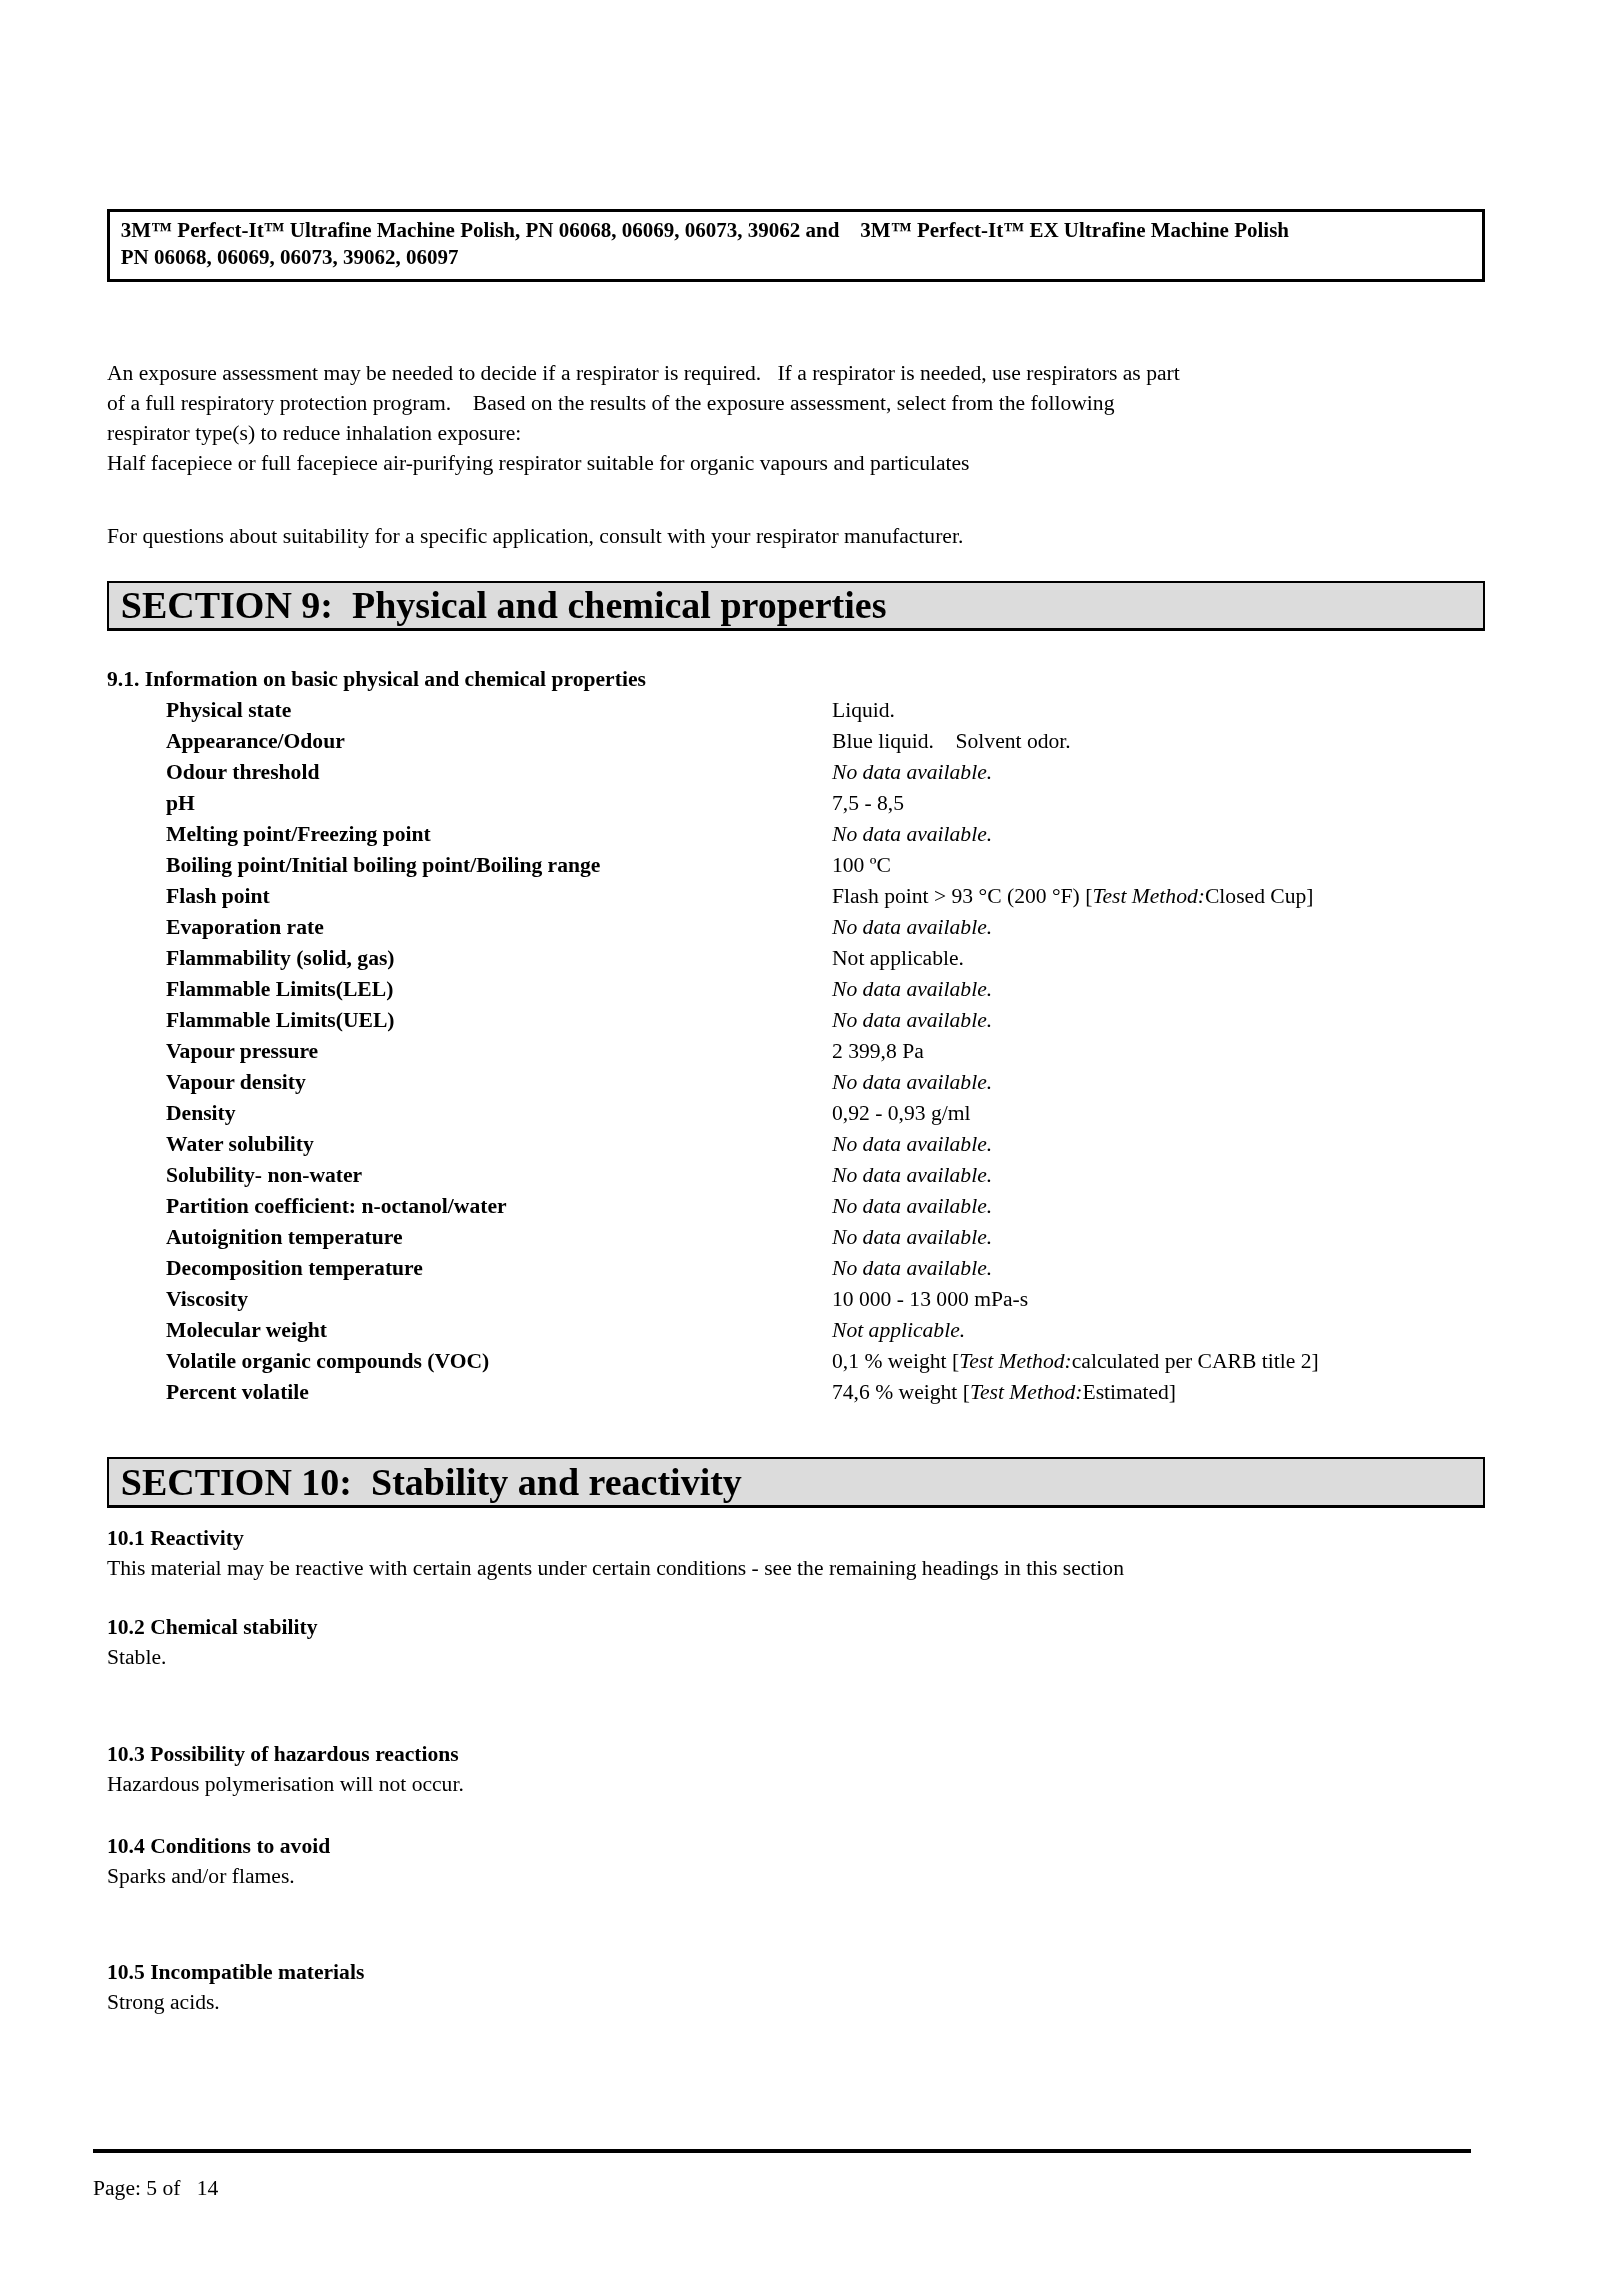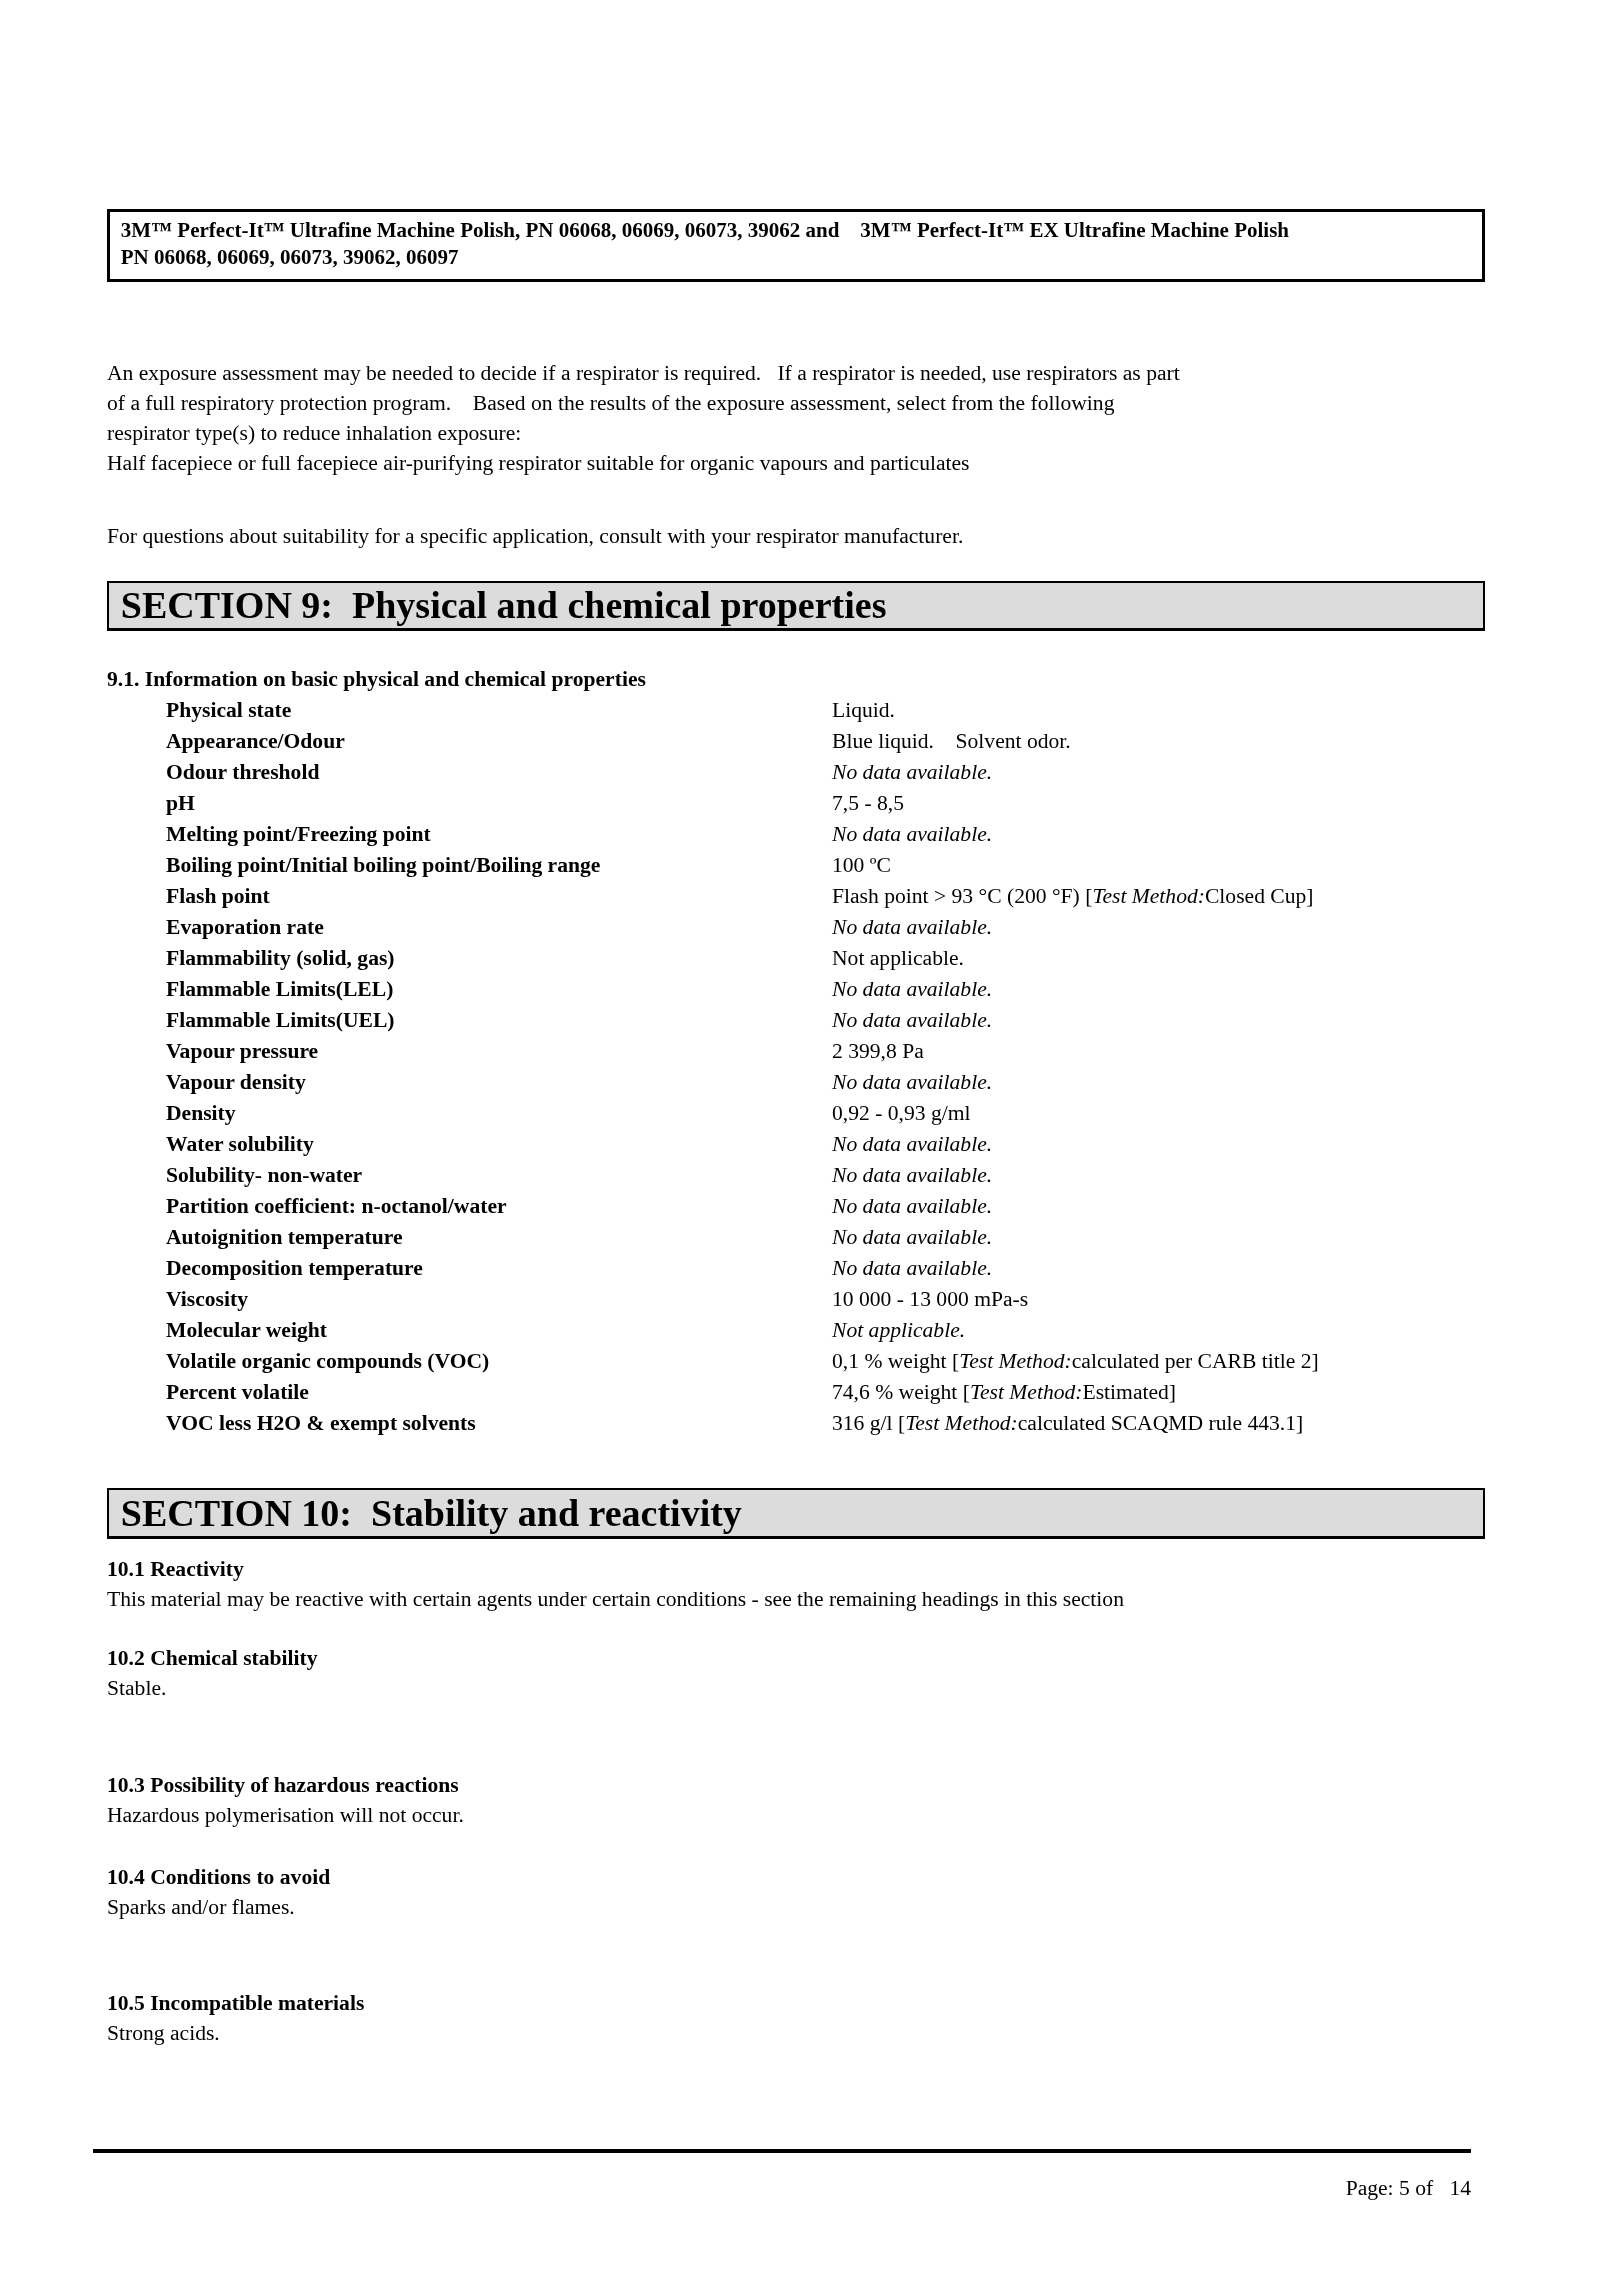--- a/index.html
+++ b/index.html
@@ -80,21 +80,20 @@
   
   .footer {
     position: absolute;
     left: 93px;
     top: 2149px;
     width: 1378px;
   }
   .footer-rule { height: 3.9px; background: var(--ink, #000); }
   .page-number {
     margin-top: 23.5px;
-    text-align: right;
     font-size: 21.6px;
     line-height: 25.5px;
     white-space: pre;
   }
 </style>
 </head>
 <body>
 
 <div id="page">
   <div class="content">
@@ -202,24 +201,20 @@
           <div class="prop-label">Molecular weight</div>
           <div class="prop-value"><span class="it">Not applicable.</span></div>
         </div>
         <div class="prop-row">
           <div class="prop-label">Volatile organic compounds (VOC)</div>
           <div class="prop-value"><span>0,1 % weight [</span><span class="it">Test Method:</span><span>calculated per CARB title 2]</span></div>
         </div>
         <div class="prop-row">
           <div class="prop-label">Percent volatile</div>
           <div class="prop-value"><span>74,6 % weight [</span><span class="it">Test Method:</span><span>Estimated]</span></div>
-        </div>
-        <div class="prop-row">
-          <div class="prop-label">VOC less H2O &amp; exempt solvents</div>
-          <div class="prop-value"><span>316 g/l [</span><span class="it">Test Method:</span><span>calculated SCAQMD rule 443.1]</span></div>
         </div>
       </div>
 
     <div class="section-bar s10">
       <span>SECTION 10:  Stability and reactivity</span>
     </div>
 
     <div id="sub10">
         <div class="sub10-block">
           <div class="sub-heading">10.1 Reactivity</div>

